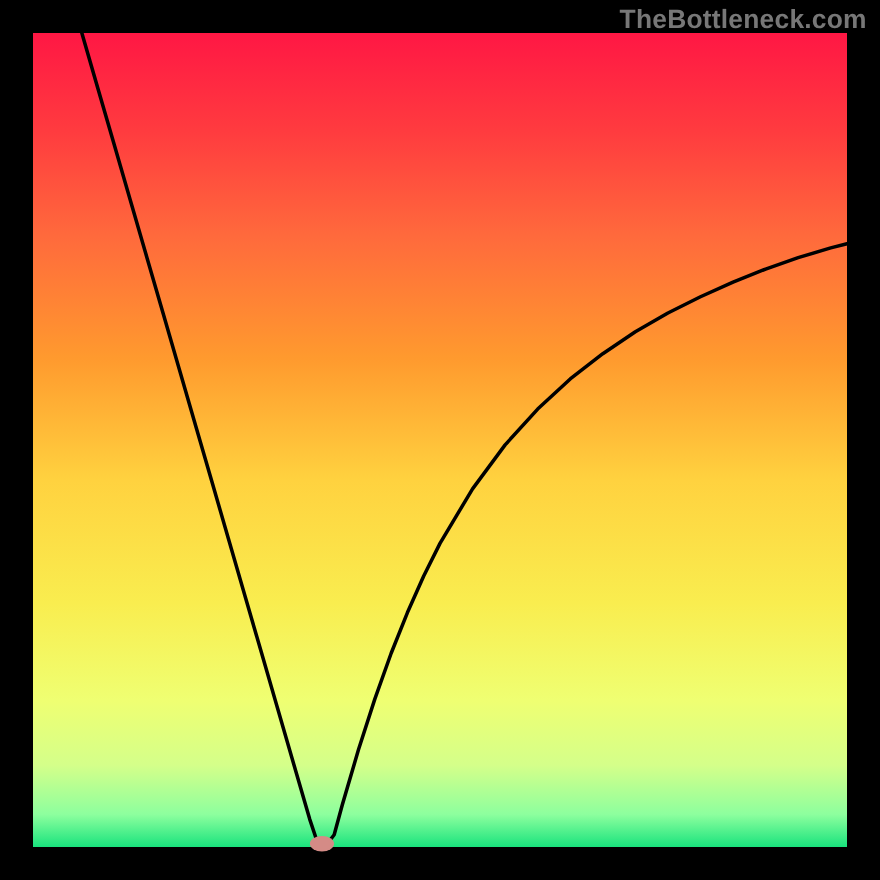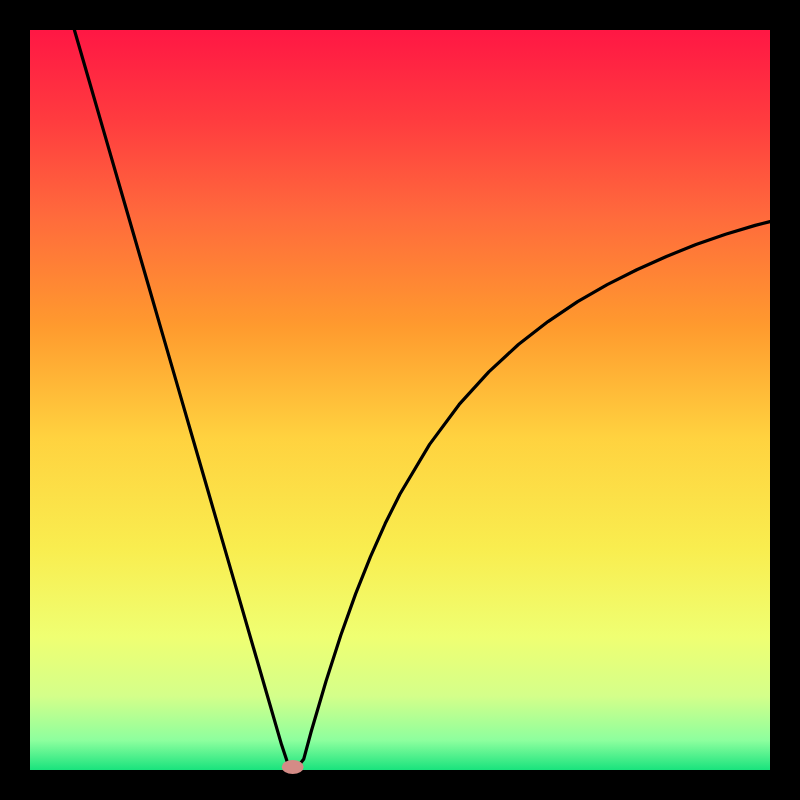--- a/index.html
+++ b/index.html
@@ -28,20 +28,21 @@
     z-index: 5;
   }
   svg {
     display: block;
   }
 </style>
 </head>
 <body>
 
 <div class="frame">
+  <div class="watermark">TheBottleneck.com</div>
   <svg id="chart-svg" width="800" height="800" viewBox="0 0 800 800">
     <defs>
       <linearGradient id="bg-grad" x1="0" y1="0" x2="0" y2="1">
           <stop offset="0%" stop-color="#ff1744"></stop>
           <stop offset="12%" stop-color="#ff3b3f"></stop>
           <stop offset="25%" stop-color="#ff6a3c"></stop>
           <stop offset="40%" stop-color="#ff9a2e"></stop>
           <stop offset="55.00000000000001%" stop-color="#ffd23f"></stop>
           <stop offset="70%" stop-color="#f9ed4f"></stop>
           <stop offset="82%" stop-color="#efff72"></stop>

